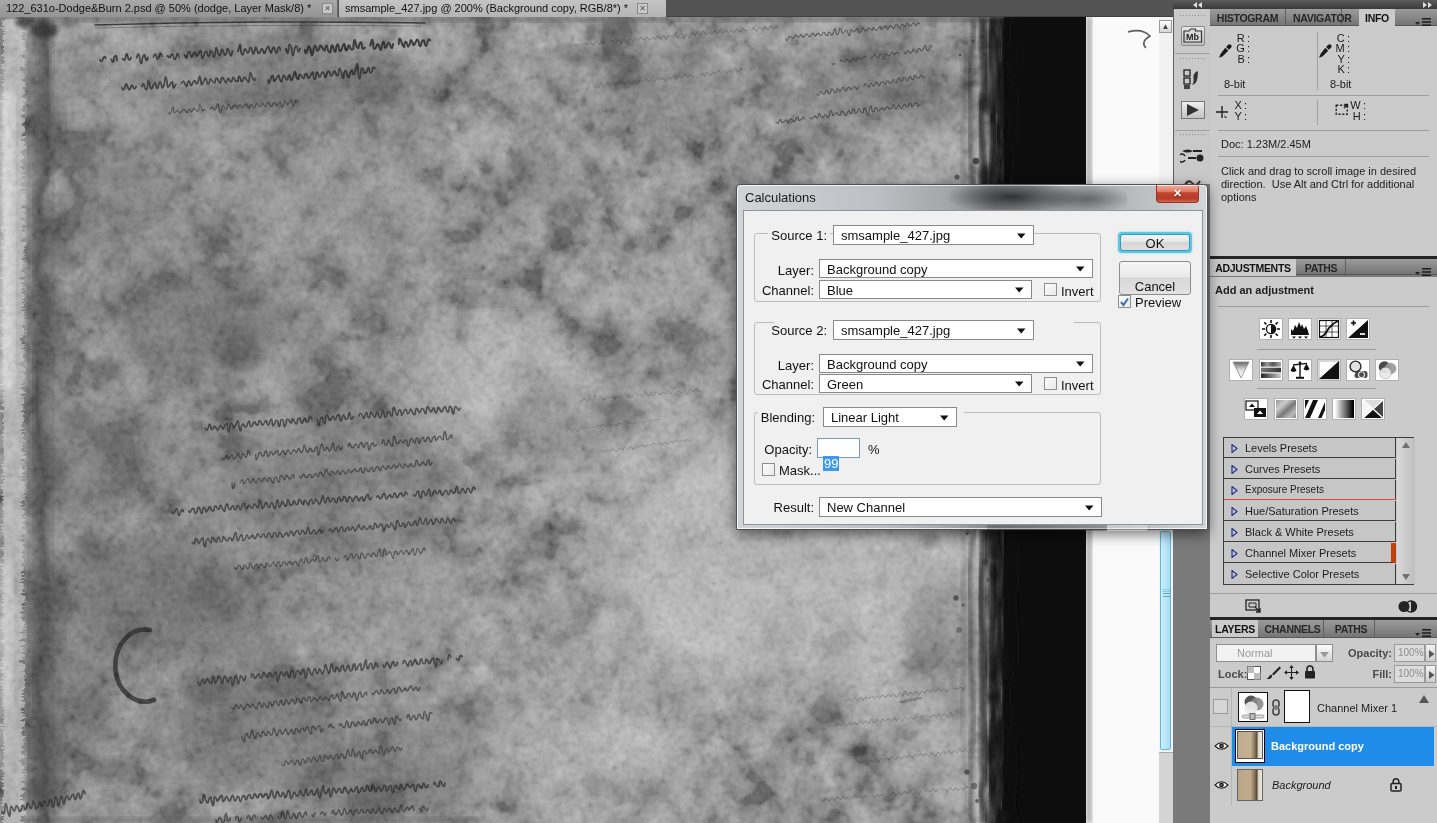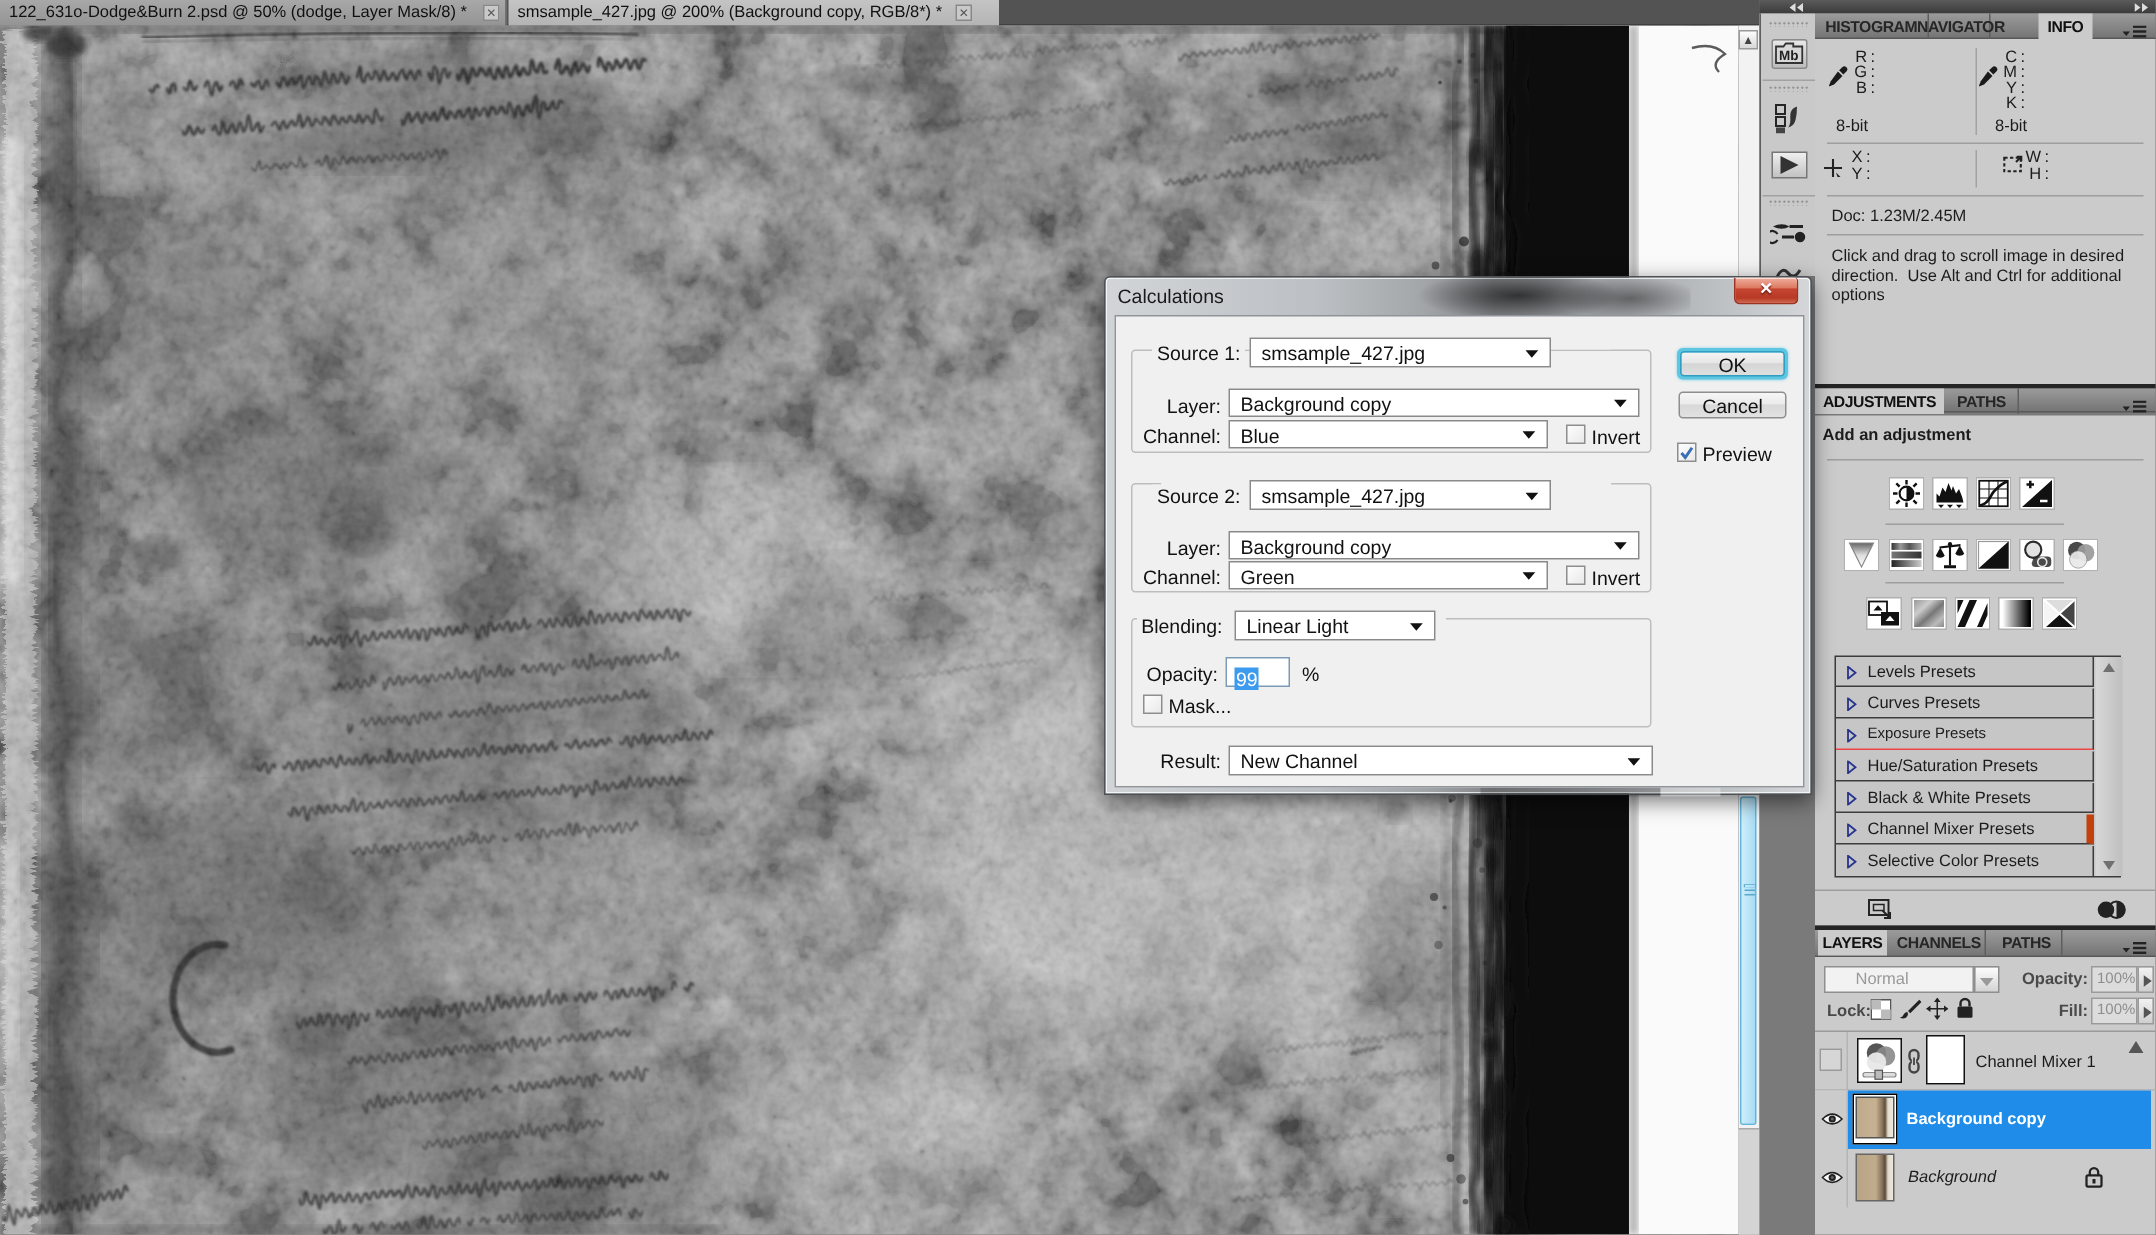--- a/index.html
+++ b/index.html
@@ -339,21 +339,21 @@
           <path d="M5,11 a4,4 0 1 0 0,4" fill="none" stroke="#222" stroke-width="1.5"></path>
         </svg></div>
   <div class="abs" style="left:8px;top:166px;"><svg width="22" height="12" viewBox="0 0 22 12">
           <path d="M2,10 q4,-9 8,-4 q4,5 8,-2" fill="none" stroke="#333" stroke-width="2"></path>
         </svg></div>
 </div>
 </div>
 <div class="abs" id="rpanel">
   <div class="tabrow" style="top:0px;height:17px;">
       <div class="ptab" style="left:0px;width:76px;border-right:1px solid #5f5f5f;">HISTOGRAM</div>
-      <div class="ptab" style="left:68px;width:49px;border-right:1px solid #5f5f5f;text-align:right;">NAVIGATOR</div>
+      <div class="ptab" style="left:83px;width:49px;border-right:1px solid #5f5f5f;text-align:right;">NAVIGATOR</div>
       <div class="ptab on" style="left:149px;width:36px;">INFO</div>
       <div class="pmenu"><svg width="16" height="9">
           <path d="M0,4 l5,0 -2.5,3 z" fill="#222"></path>
           <rect x="7" y="0" width="9" height="1.6" fill="#222"></rect>
           <rect x="7" y="3.2" width="9" height="1.6" fill="#222"></rect>
           <rect x="7" y="6.4" width="9" height="1.6" fill="#222"></rect>
         </svg></div>
     </div>
 <div class="pcontent" id="infoc" style="top:17px;height:230px;">
 <div class="abs" style="left:8px;top:18px;"><svg width="14" height="14" viewBox="0 0 14 14">
@@ -713,32 +713,32 @@
           <path d="M0,0.5 h8.5 L4.2,5.5 Z" fill="#111"></path>
         </svg></div>
 <div class="abs" style="left:300px;top:166px;width:13px;height:13px;background:linear-gradient(135deg,#fdfdfd,#e9e9e9);border:1px solid #8e8e8e;"></div>
 <div class="abs" style="left:317px;top:167px;">Invert</div>
 <div class="abs" style="left:20px;top:194px;width:200px;height:14px;background:#f0f0f0;"></div>
 <div class="abs" style="left:-76px;top:199px;width:150px;text-align:right;"><span style="background:#f0f0f0;padding:0 3px;">Blending:</span></div>
 <div class="abs" style="left:79px;top:196px;width:134px;height:20px;background:#fff;border:1px solid #8a8a8a;padding:2px 0 0 7px;">Linear Light<svg style="position:absolute;right:7px;top:7px;" width="9" height="6">
           <path d="M0,0.5 h8.5 L4.2,5.5 Z" fill="#111"></path>
         </svg></div>
 <div class="abs" style="left:-82px;top:231px;width:150px;text-align:right;">Opacity:</div>
-<div class="abs" style="left:73px;top:227px;width:43px;height:20px;background:#fff;border:1px solid #7a9ab8;padding:6px 0 0 5px;"><span style="background:#3d9bef;color:#fff;padding:0 1px;">99</span></div>
+<div class="abs" style="left:73px;top:227px;width:43px;height:20px;background:#fff;border:1px solid #7a9ab8;padding:17px 0 0 5px;"><span style="background:#3d9bef;color:#fff;padding:0 1px;">99</span></div>
 <div class="abs" style="left:124px;top:231px;">%</div>
 <div class="abs" style="left:18px;top:252px;width:13px;height:13px;background:linear-gradient(135deg,#fdfdfd,#e9e9e9);border:1px solid #8e8e8e;"></div>
 <div class="abs" style="left:35px;top:252px;">Mask...</div>
 <div class="abs" style="left:-80px;top:289px;width:150px;text-align:right;">Result:</div>
 <div class="abs" style="left:75px;top:286px;width:283px;height:20px;background:#fff;border:1px solid #8a8a8a;padding:2px 0 0 7px;">New Channel<svg style="position:absolute;right:7px;top:7px;" width="9" height="6">
           <path d="M0,0.5 h8.5 L4.2,5.5 Z" fill="#111"></path>
         </svg></div>
 <div class="abs" style="left:374px;top:21px;width:74px;height:21px;border-radius:4px;background:#5fc6e1;
  box-shadow:0 0 2px rgba(90,200,230,0.7);"></div>
 <div class="abs" style="left:376px;top:23px;width:70px;height:17px;border-radius:3px;background:linear-gradient(#f4f4f4,#e7e7e7 45%,#d5d5d5 50%,#dfdfdf);
  border:1px solid #2f9ec0;text-align:center;padding-top:1px;">OK</div>
-<div class="abs" style="left:375px;top:50px;width:72px;height:18px;border-radius:3px;background:linear-gradient(#f6f6f6,#ebebeb 45%,#d8d8d8 50%,#e2e2e2);
- border:1px solid #8e8e8e;text-align:center;padding-top:1px;">Cancel</div>
+<div class="abs" style="left:375px;top:50px;width:72px;height:34px;border-radius:3px;background:linear-gradient(#f6f6f6,#ebebeb 45%,#d8d8d8 50%,#e2e2e2);
+ border:1px solid #8e8e8e;text-align:center;padding-top:17px;">Cancel</div>
 <div class="abs" style="left:374px;top:84px;width:13px;height:13px;background:linear-gradient(135deg,#fdfdfd,#e9e9e9);border:1px solid #8e8e8e;"><svg width="11" height="11" viewBox="0 0 11 11">
           <path d="M2,5 L4.5,8 L9,1.5" fill="none" stroke="#3b6fb5" stroke-width="2"></path>
         </svg></div>
 <div class="abs" style="left:391px;top:84px;">Preview</div>
 </div>
 </div>
 
 </body></html>

